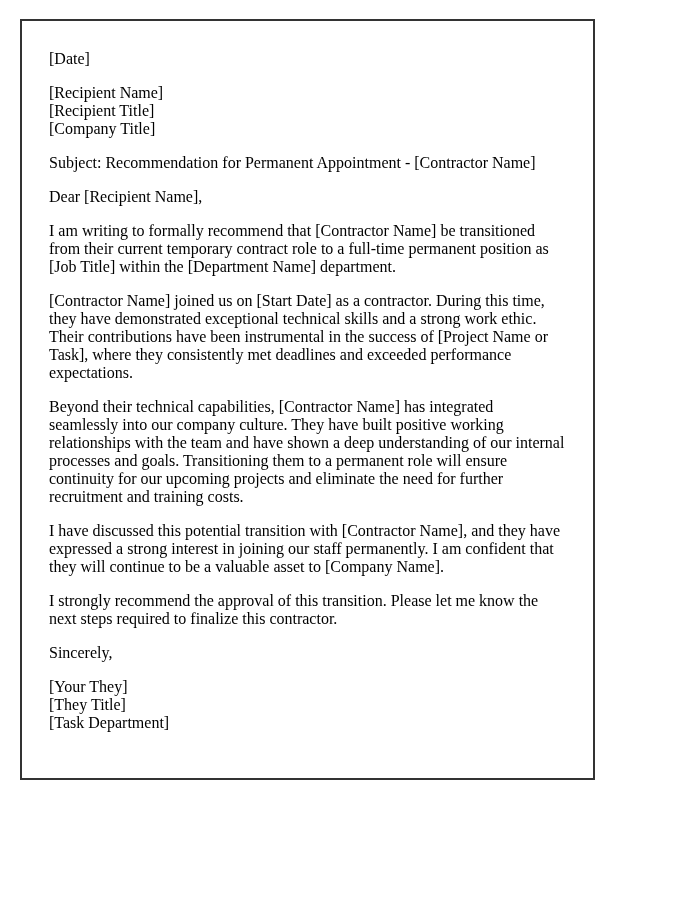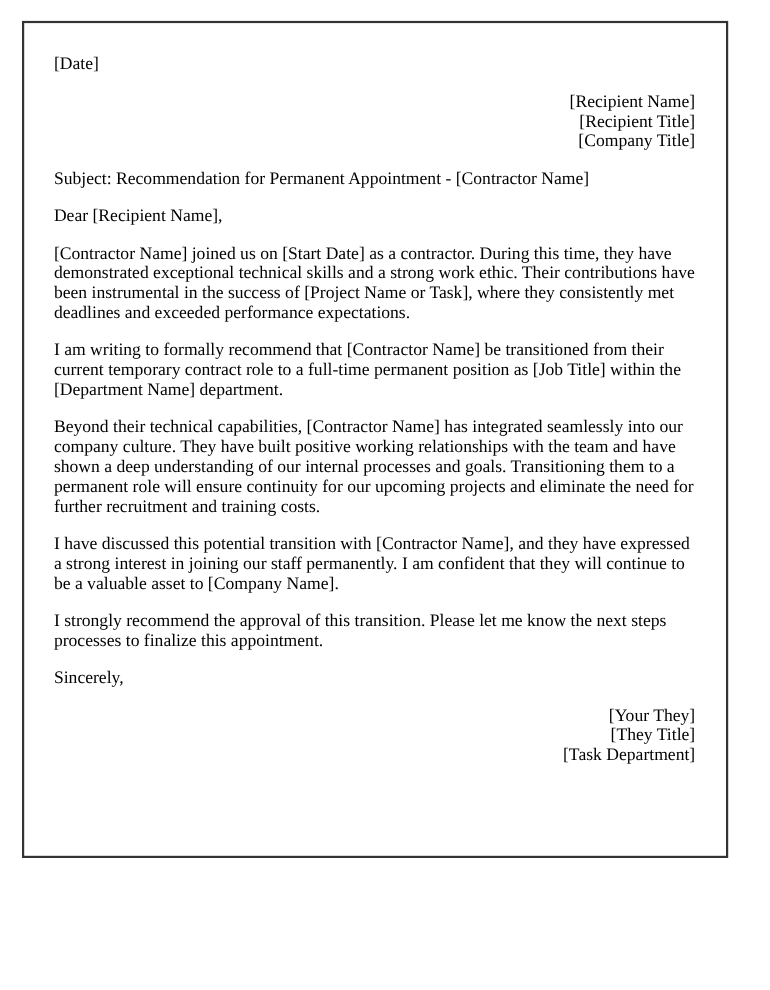--- a/index.html
+++ b/index.html
@@ -7,69 +7,68 @@
     padding: 0;
     background: #ffffff;
     width: 700px;
     height: 900px;
     font-family: "Liberation Serif", "DejaVu Serif", serif;
   }
   .letter-frame {
     position: absolute;
     left: 20px;
     top: 19px;
-    width: 642px;
+    width: 575px;
     height: 761px;
     box-sizing: border-box;
     border: 2px solid #333333;
     background: #ffffff;
     padding: 29px 28px 0 27px;
     overflow: hidden;
   }
   .letter-frame p,
   .letter-frame .block {
     margin: 0 0 16px 0;
     font-size: 16px;
     line-height: 18px;
     color: #000000;
     max-width: 586px;
   }
   .block div {
     font-size: 16px;
     line-height: 18px;
     color: #000000;
-    text-align: right;
   }
 </style>
 </head>
 <body>
 
 <div class="letter-frame">
 
   <p>[Date]</p>
 
   <div class="block">
     <div>[Recipient Name]</div>
     <div>[Recipient Title]</div>
     <div>[Company Title]</div>
   </div>
 
   <p>Subject: Recommendation for Permanent Appointment - [Contractor Name]</p>
 
   <p>Dear [Recipient Name],</p>
 
+  <p>I am writing to formally recommend that [Contractor Name] be transitioned from their current temporary contract role to a full-time permanent position as [Job Title] within the [Department Name] department.</p>
+
   <p>[Contractor Name] joined us on [Start Date] as a contractor. During this time, they have demonstrated exceptional technical skills and a strong work ethic. Their contributions have been instrumental in the success of [Project Name or Task], where they consistently met deadlines and exceeded performance expectations.</p>
-
-  <p>I am writing to formally recommend that [Contractor Name] be transitioned from their current temporary contract role to a full-time permanent position as [Job Title] within the [Department Name] department.</p>
 
   <p>Beyond their technical capabilities, [Contractor Name] has integrated seamlessly into our company culture. They have built positive working relationships with the team and have shown a deep understanding of our internal processes and goals. Transitioning them to a permanent role will ensure continuity for our upcoming projects and eliminate the need for further recruitment and training costs.</p>
 
   <p>I have discussed this potential transition with [Contractor Name], and they have expressed a strong interest in joining our staff permanently. I am confident that they will continue to be a valuable asset to [Company Name].</p>
 
-  <p>I strongly recommend the approval of this transition. Please let me know the next steps processes to finalize this appointment.</p>
+  <p>I strongly recommend the approval of this transition. Please let me know the next steps required to finalize this contractor.</p>
 
   <p>Sincerely,</p>
 
   <div class="block">
     <div>[Your They]</div>
     <div>[They Title]</div>
     <div>[Task Department]</div>
   </div>
 
 </div>

